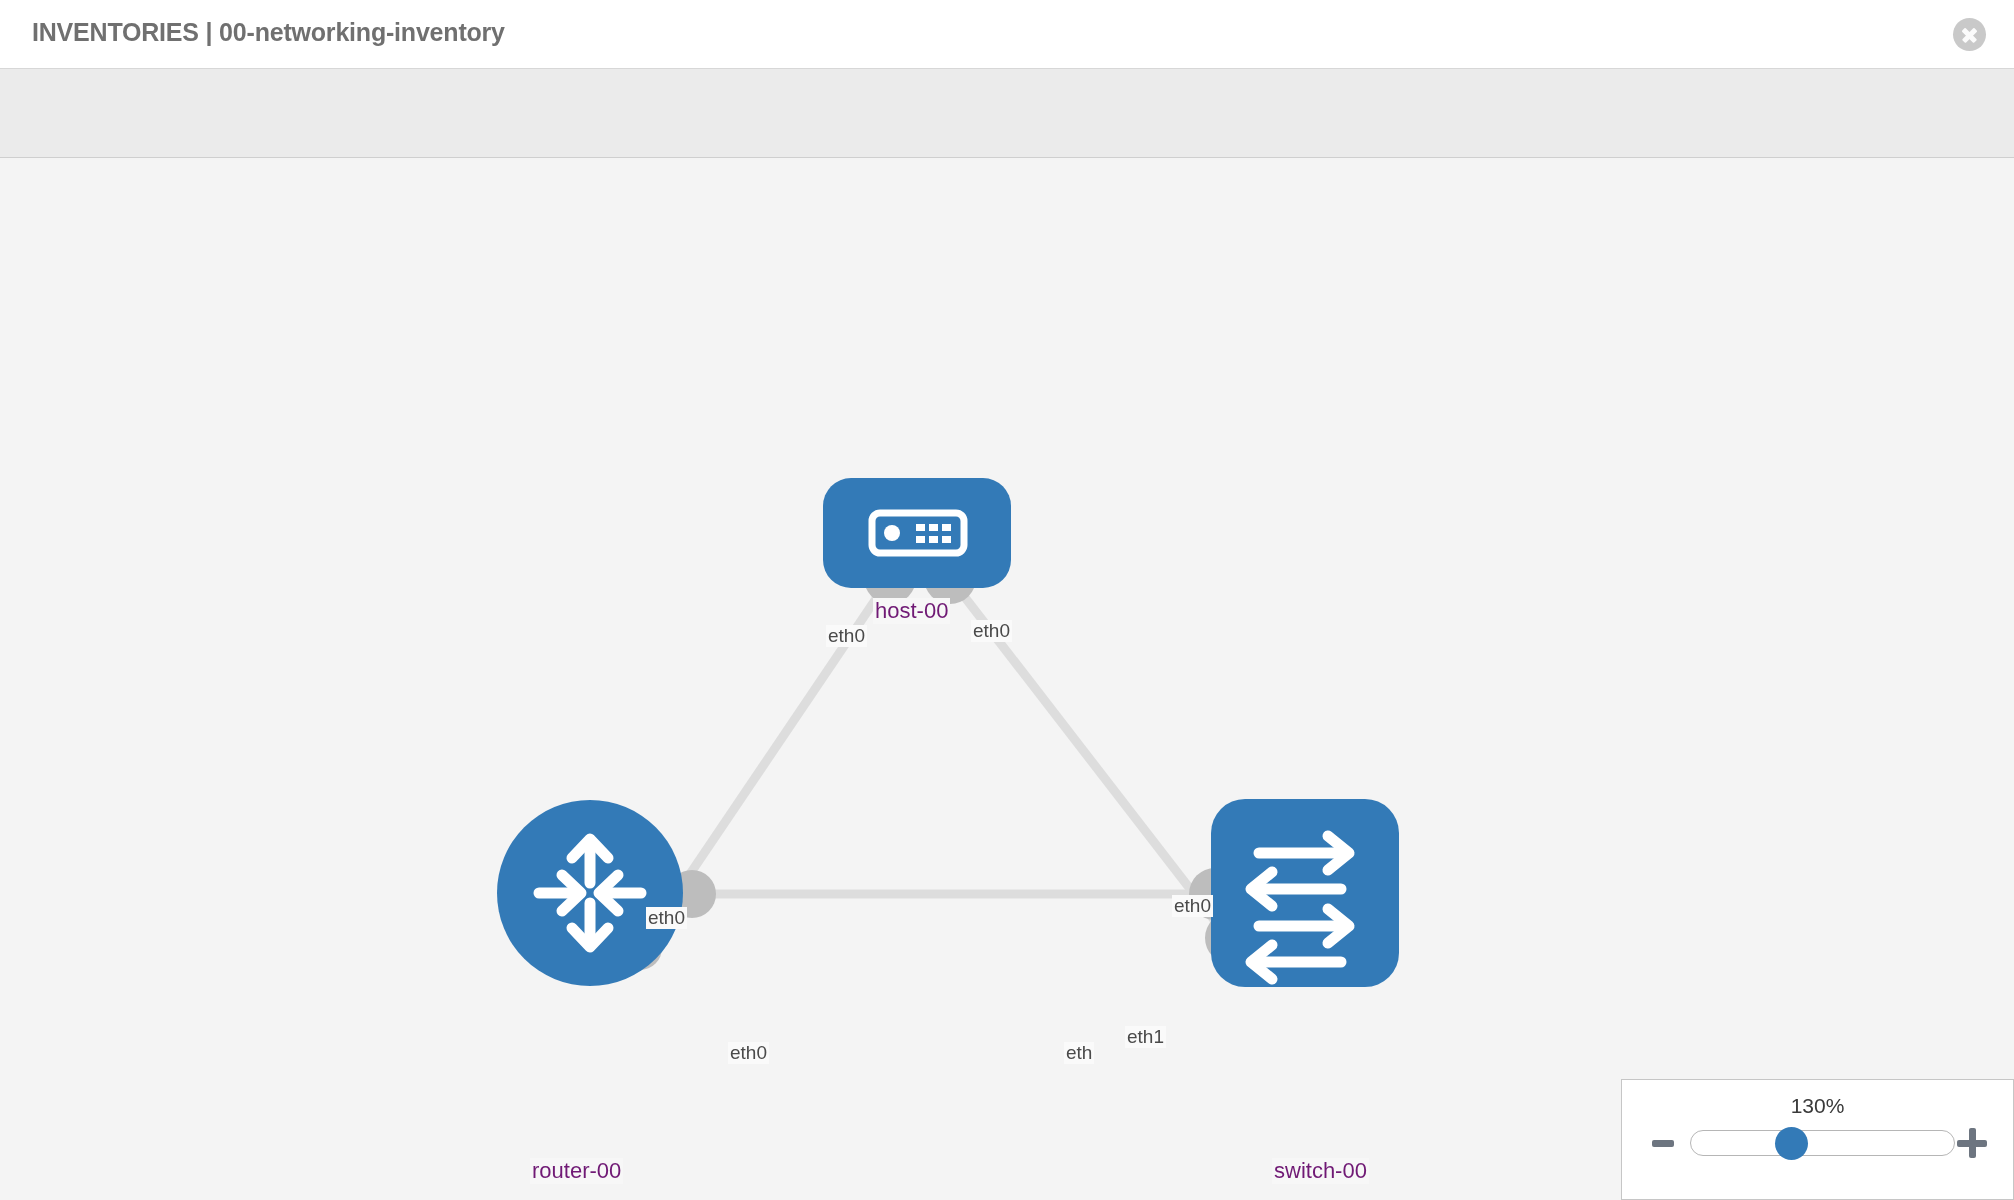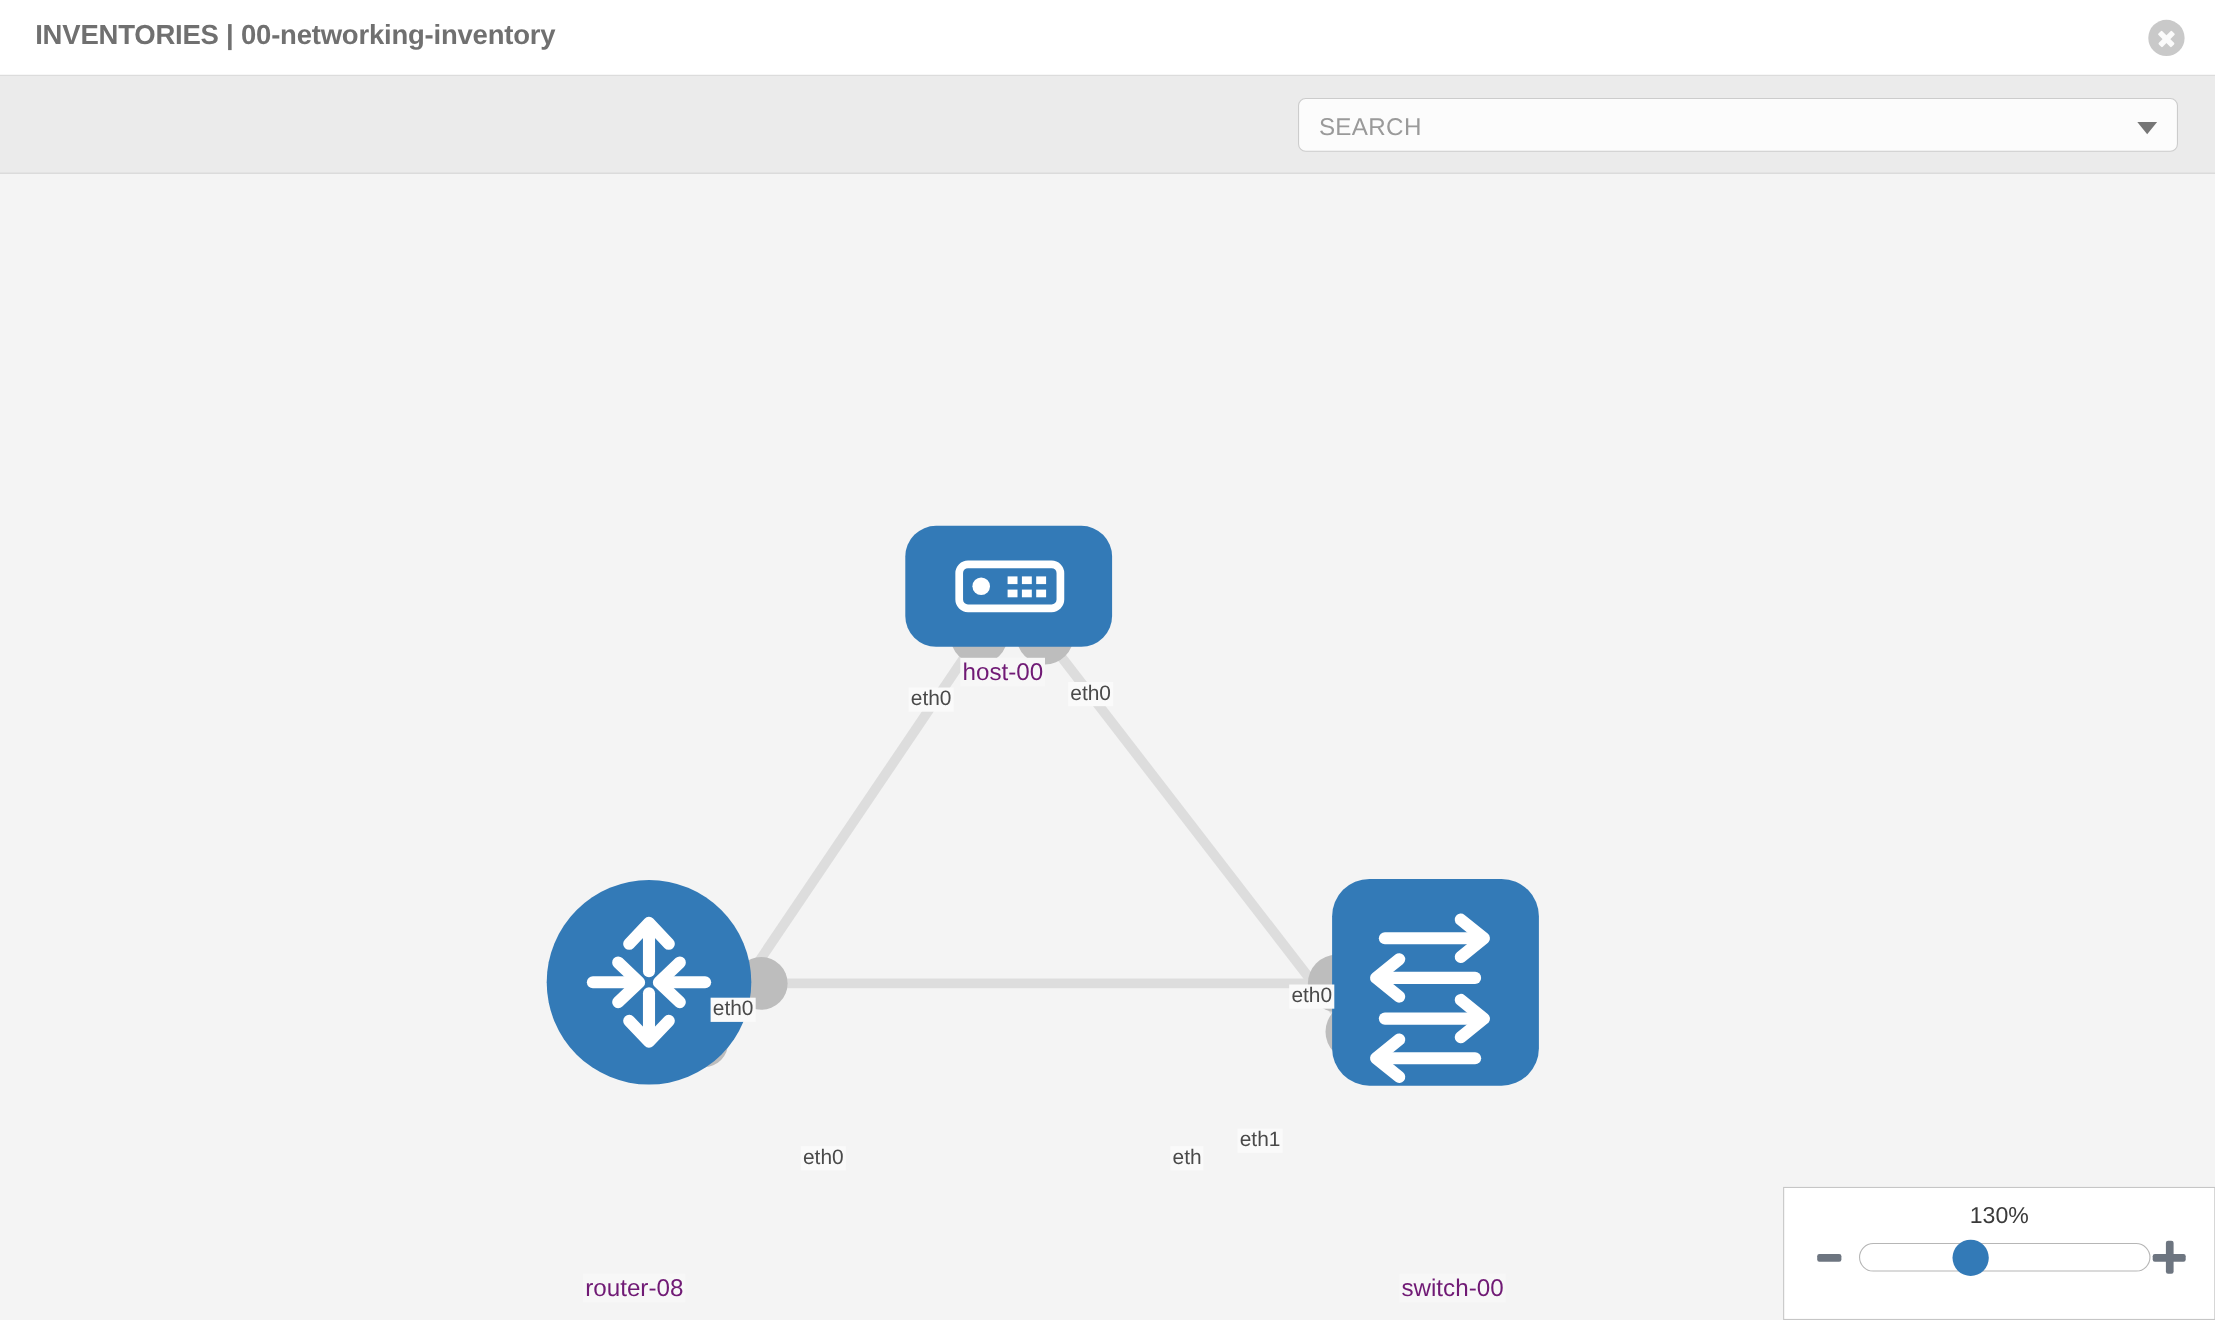--- a/index.html
+++ b/index.html
@@ -254,24 +254,20 @@
 
   <span class="tool-icon icon-key">
     <svg width="42" height="42" viewBox="0 0 42 42">
       <circle cx="14" cy="14.5" r="8.6" fill="none" stroke="#6d7580" stroke-width="5"></circle>
       <rect x="18.5" y="16" width="19" height="5.2" rx="1.5" fill="#6d7580" transform="rotate(42 19 18)"></rect>
       <rect x="30" y="20" width="9" height="4.6" rx="1.4" fill="#6d7580" transform="rotate(42 30 22)"></rect>
       <rect x="26" y="27" width="9" height="4.6" rx="1.4" fill="#6d7580" transform="rotate(42 26 29)"></rect>
     </svg>
   </span>
 
-  <div class="search-box">
-    <span class="sel-label">SEARCH</span>
-    <span class="caret"></span>
-  </div>
 </div>
 
 <div class="canvas">
 
   <svg class="topology-svg" viewBox="0 0 2014 1042">
 
     <g>
       <line x1="890" y1="420" x2="640" y2="790" stroke="#dddddd" stroke-width="9"></line>
       <line x1="950" y1="420" x2="1228" y2="780" stroke="#dddddd" stroke-width="9"></line>
       <line x1="690" y1="736" x2="1215" y2="736" stroke="#dddddd" stroke-width="9"></line>
@@ -327,21 +323,21 @@
         <polyline points="1272,714 1251,731 1272,748"></polyline>
         <line x1="1259" y1="768" x2="1345" y2="768"></line>
         <polyline points="1328,751 1349,768 1328,785"></polyline>
         <line x1="1341" y1="804" x2="1255" y2="804"></line>
         <polyline points="1272,787 1251,804 1272,821"></polyline>
       </g>
     </g>
   </svg>
 
   <div class="node-label" style="left:873px; top:440px;">host-00</div>
-  <div class="node-label" style="left:530px; top:1000px;">router-08</div>
+  <div class="node-label" style="left:530px; top:1000px;">router-00</div>
   <div class="node-label" style="left:1272px; top:1000px;">switch-00</div>
 
   <div class="iface-label" style="left:826px; top:457px;">eth0</div>
   <div class="iface-label" style="left:971px; top:452px;">eth0</div>
   <div class="iface-label" style="left:646px; top:739px;">eth0</div>
   <div class="iface-label" style="left:1172px; top:727px;">eth0</div>
   <div class="iface-label" style="left:728px; top:874px;">eth0</div>
   <div class="iface-label" style="left:1064px; top:874px;">eth</div>
   <div class="iface-label" style="left:1125px; top:858px;">eth1</div>
 </div>

